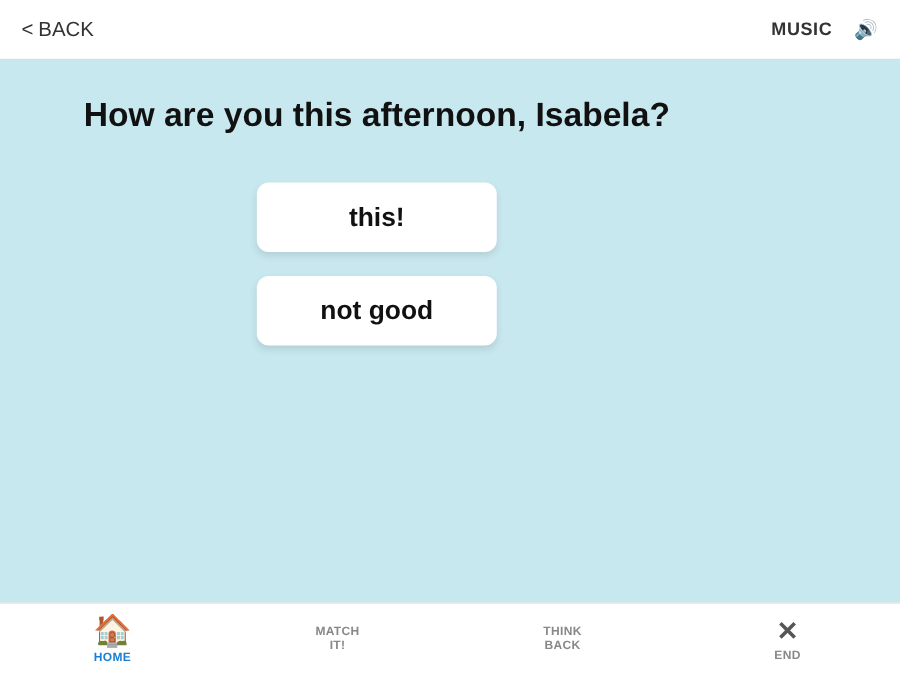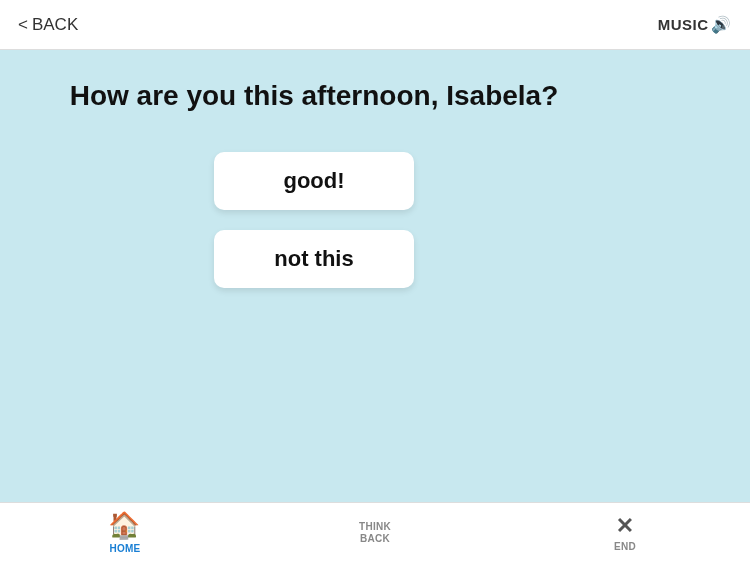--- a/index.html
+++ b/index.html
@@ -39,21 +39,21 @@
     }
 
     .back-chevron {
       font-size: 17px;
       color: #333;
     }
 
     .music-btn {
       display: flex;
       align-items: center;
-      gap: 3px;
+      gap: 18px;
       font-size: 15px;
       font-weight: 600;
       color: #333;
       cursor: pointer;
       letter-spacing: 0.5px;
     }
 
     .speaker-icon {
       font-size: 16px;
     }
@@ -160,36 +160,39 @@
   <div class="music-btn">
     <span>MUSIC</span>
     <span class="speaker-icon">🔊</span>
   </div>
 </div>
 
 <div class="main-content">
   <div class="question-title">How are you this afternoon, Isabela?</div>
 
   <button class="answer-btn">
-    <span>good!</span>
+    <span>this!</span>
   </button>
 
 
   <button class="answer-btn">
-    <span>not this</span>
+    <span>not good</span>
   </button>
 </div>
 
 <div class="bottom-bar">
   <div class="nav-item">
     <span class="nav-icon home-icon">🏠</span>
     <span class="nav-label home-label">HOME</span>
   </div>
 
 
+  <div class="nav-item">
+    <span class="nav-label">MATCH<br>IT!</span>
+  </div>
 
   <div class="nav-item">
     <span class="nav-label">THINK<br>BACK</span>
   </div>
 
   <div class="nav-item nav-item-end">
     <span class="nav-icon" style="font-size:22px; font-weight:700; color:#555;">✕</span>
     <span class="nav-label">END</span>
   </div>
 </div>

